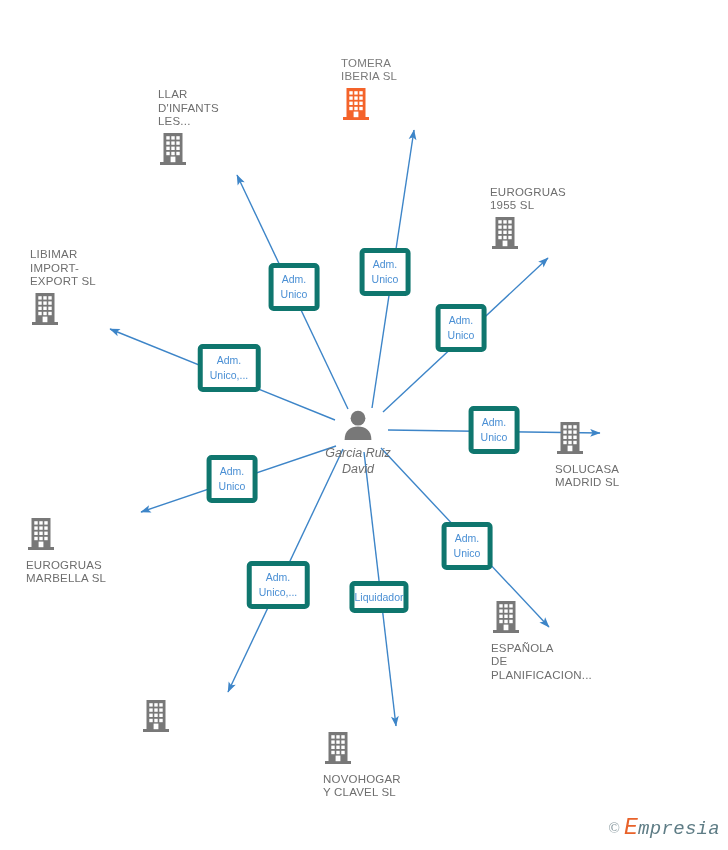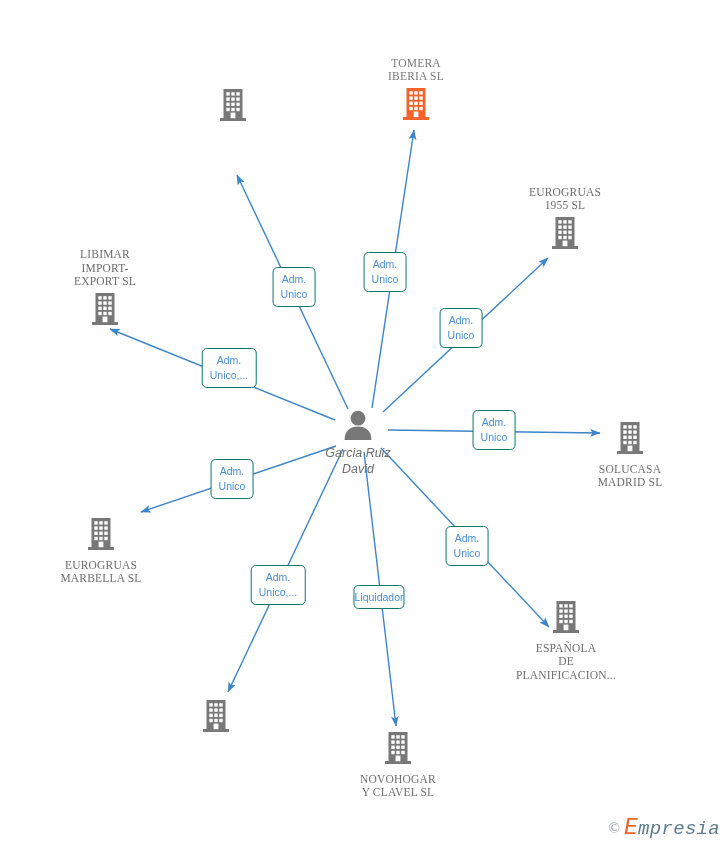--- a/index.html
+++ b/index.html
@@ -20,23 +20,22 @@
     position:absolute;
     left:0; top:0;
     width:728px; height:850px;
     pointer-events:none;
   }
   
   .node{
     position:absolute;
     width:150px;
     margin-left:-75px;
-    text-align:center;
+    text-align:left;
     line-height:1.18;
-    font-family:Liberation Serif, serif;
   }
   .node .caption{
     font-size:11.5px;
     color:#6e6e6e;
     letter-spacing:.2px;
     white-space:pre-line;
   }
   .node.orange .caption{ color:#7a7a7a; }
   .node .glyph{
     display:block;
@@ -59,21 +58,21 @@
     margin-top:2px;
     white-space:pre-line;
     font-style:italic;
   }
 
   
   .edge-label{
     position:absolute;
     box-sizing:border-box;
     background:#ffffff;
-    border:1px solid #0f766e;
+    border:5px solid #0f766e;
     border-radius:5px;
     color:#4a8fd4;
     font-size:10.5px;
     line-height:15px;
     text-align:center;
     padding:4px 7px;
     white-space:pre-line;
     transform:translate(-50%,-50%);
   }
   .edge-label.one-line{ line-height:14px; padding:4px 0; }
@@ -176,20 +175,23 @@
             <rect x="8.3" y="14.6" width="3.4" height="3.4" fill="#ffffff"></rect>
             <rect x="13.3" y="14.6" width="3.4" height="3.4" fill="#ffffff"></rect>
             <rect x="18.3" y="14.6" width="3.4" height="3.4" fill="#ffffff"></rect>
             <rect x="8.3" y="19.8" width="3.4" height="3.4" fill="#ffffff"></rect>
             <rect x="13.3" y="19.8" width="3.4" height="3.4" fill="#ffffff"></rect>
             <rect x="18.3" y="19.8" width="3.4" height="3.4" fill="#ffffff"></rect>
             <rect x="12.6" y="24.6" width="4.8" height="5.6" fill="#ffffff"></rect>
           </svg></span>
       </div>
       <div class="node node-top" style="left: 233px; top: 88.2px;">
+        <div class="caption">LLAR
+D'INFANTS
+LES...</div>
         <span class="glyph"><svg width="30" height="34" viewBox="0 0 30 34">
             <rect x="5.5" y="1" width="19" height="29" fill="#787878"></rect>
             <rect x="2" y="30" width="26" height="3" fill="#787878"></rect>
             <rect x="8.3" y="4.2" width="3.4" height="3.4" fill="#ffffff"></rect>
             <rect x="13.3" y="4.2" width="3.4" height="3.4" fill="#ffffff"></rect>
             <rect x="18.3" y="4.2" width="3.4" height="3.4" fill="#ffffff"></rect>
             <rect x="8.3" y="9.4" width="3.4" height="3.4" fill="#ffffff"></rect>
             <rect x="13.3" y="9.4" width="3.4" height="3.4" fill="#ffffff"></rect>
             <rect x="18.3" y="9.4" width="3.4" height="3.4" fill="#ffffff"></rect>
             <rect x="8.3" y="14.6" width="3.4" height="3.4" fill="#ffffff"></rect>

